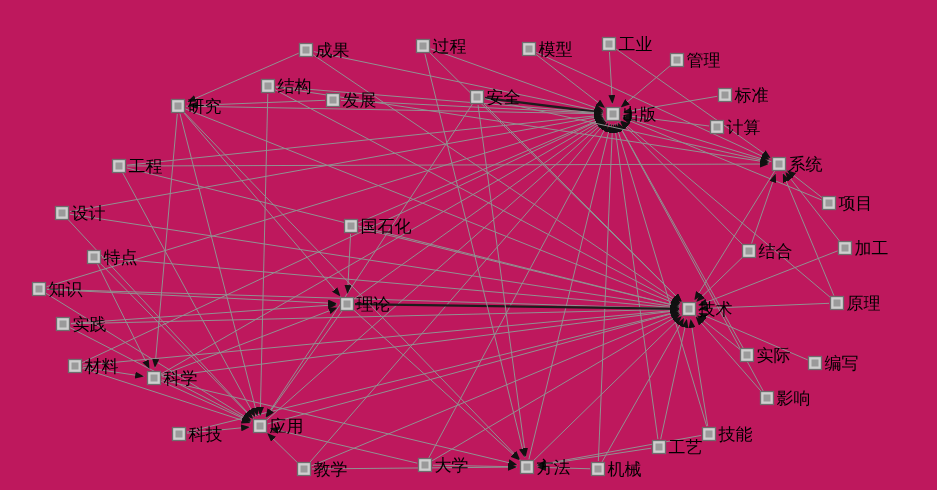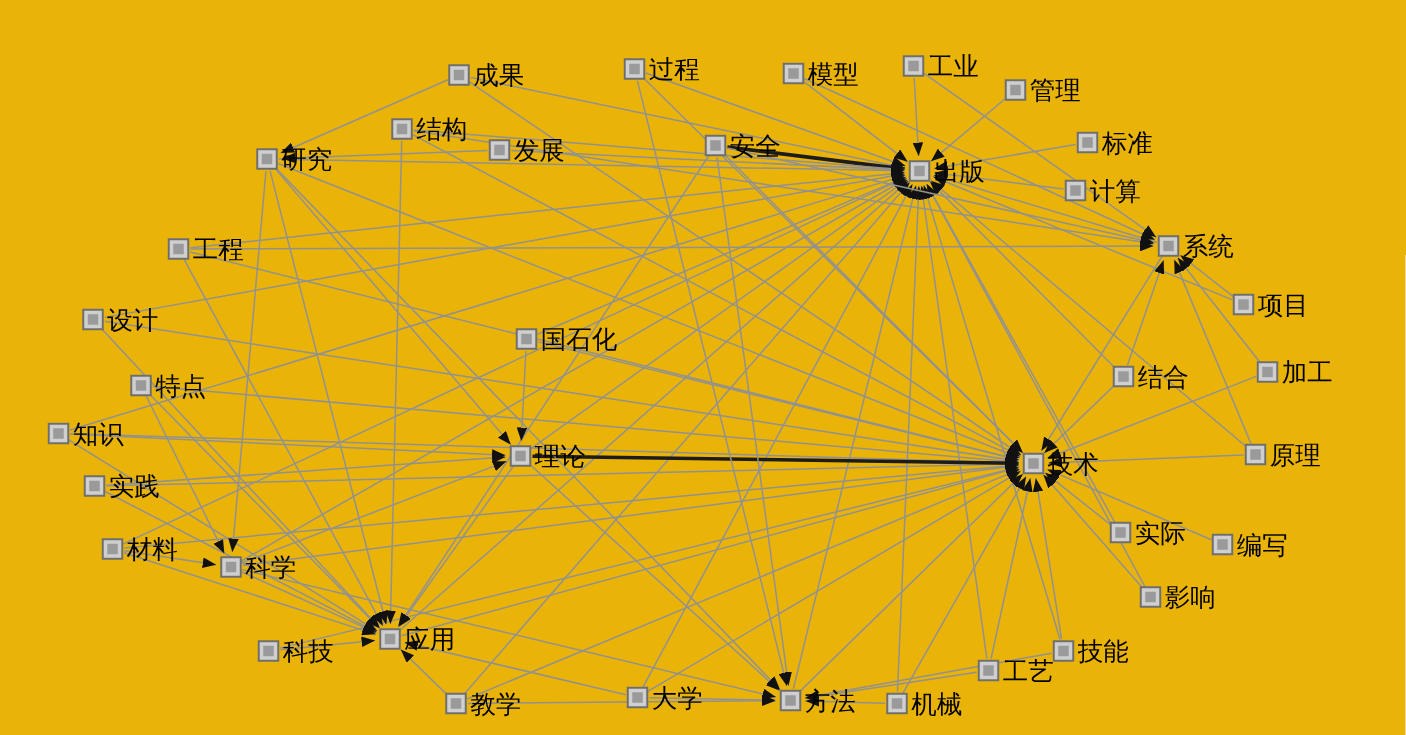--- a/index.html
+++ b/index.html
@@ -1,20 +1,20 @@
 <!DOCTYPE html>
 <html><head>
 <meta charset="utf-8">
 <style>
   html, body { margin: 0; padding: 0; background: #ffffff; }
   .stage {
     position: relative;
     width: 937px;
     height: 490px;
-    background: #eab308;
+    background: #be185d;
     overflow: hidden;
     font-family: "Liberation Serif", "DejaVu Serif", serif;
   }
   svg { display: block; }
   .node-label {
     font-family: "Liberation Serif", "DejaVu Serif", serif;
     font-size: 17px;
     fill: #000000;
     user-select: none;
   }

